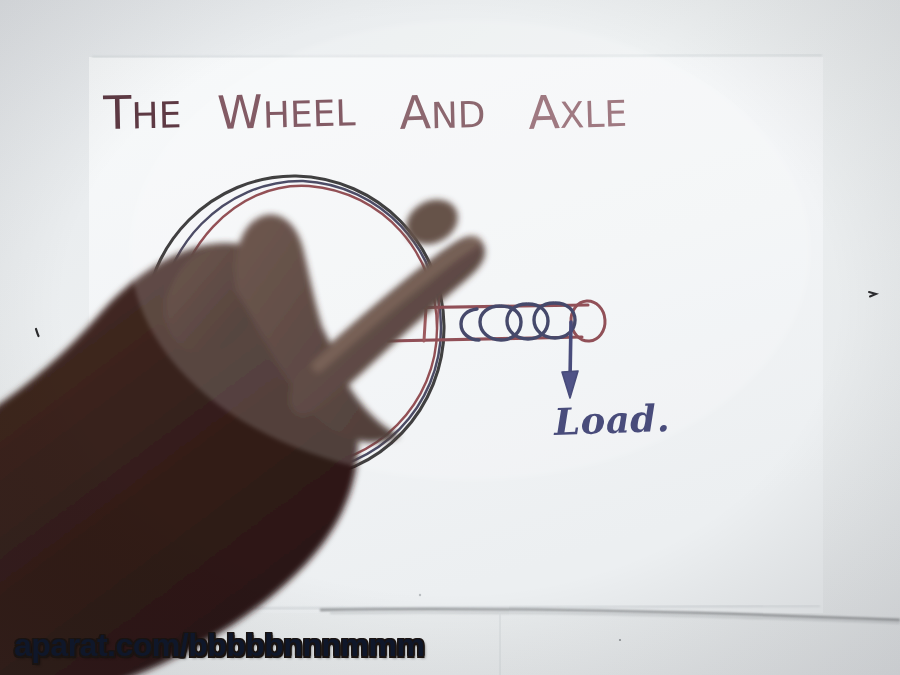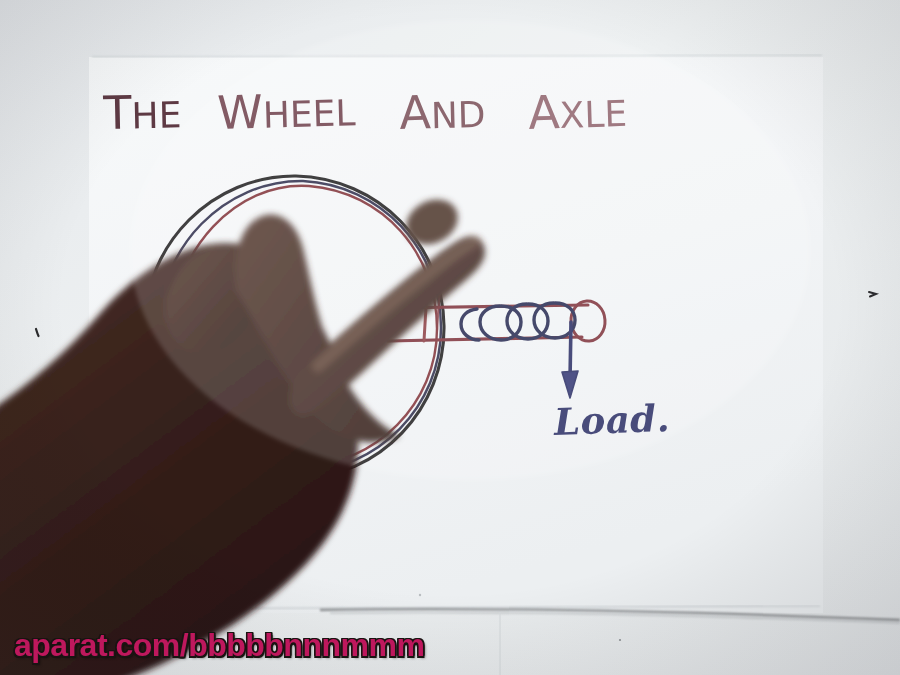--- a/index.html
+++ b/index.html
@@ -23,21 +23,21 @@
     height: 675px;
   }
   .watermark {
     position: absolute;
     left: 14px;
     top: 627px;
     font-family: "Liberation Sans", sans-serif;
     font-weight: bold;
     font-size: 32px;
     letter-spacing: -0.5px;
-    color: #be185d;
+    color: #0f172a;
     text-shadow:
       1.5px 0 0 #1a1412, -1.5px 0 0 #1a1412,
       0 1.5px 0 #1a1412, 0 -1.5px 0 #1a1412,
       1.5px 1.5px 0 #1a1412, -1.5px -1.5px 0 #1a1412,
       1.5px -1.5px 0 #1a1412, -1.5px 1.5px 0 #1a1412,
       2px 2px 3px rgba(0,0,0,0.55);
     white-space: nowrap;
     z-index: 40;
   }
   .hw-title {

